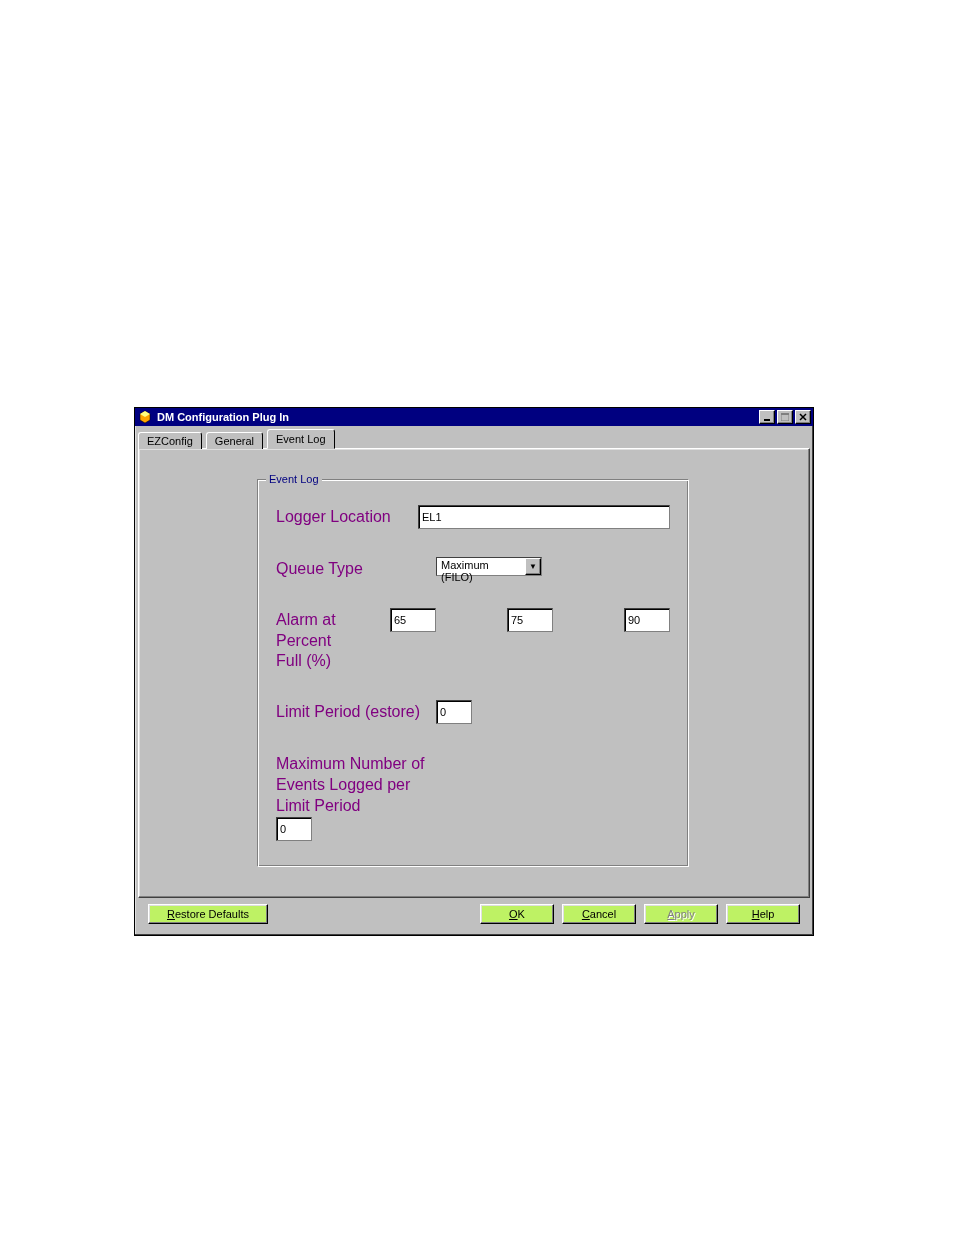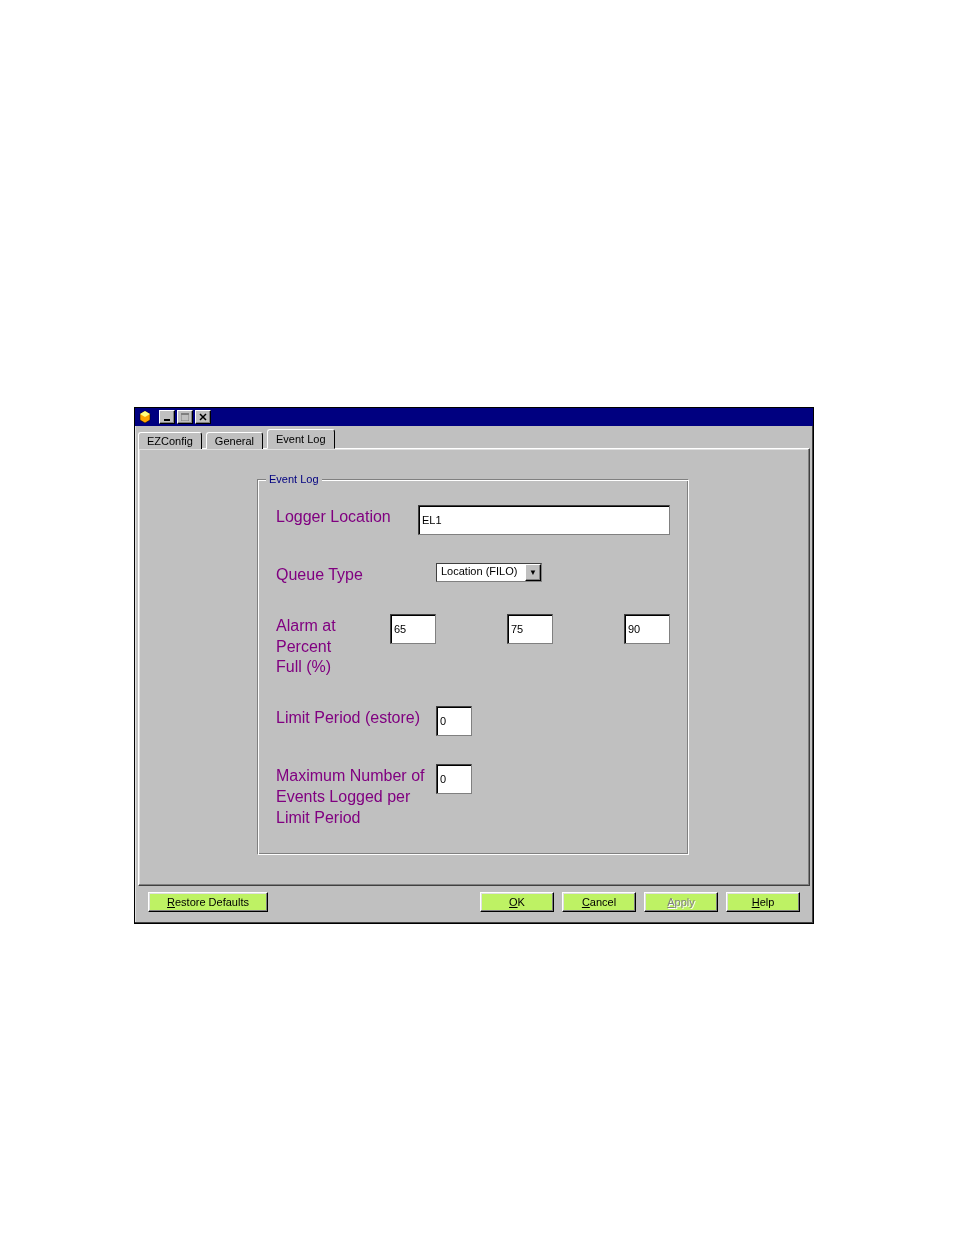--- a/index.html
+++ b/index.html
@@ -125,20 +125,21 @@
       color: #000080;
       font-size: 11px;
     }
     .form-row {
       display: flex;
       align-items: flex-start;
       margin-bottom: 28px;
     }
     .form-row:last-child {
       margin-bottom: 0;
+      flex-direction: column;
     }
     .form-label {
       width: 160px;
       color: #800080;
       font-size: 16px;
       padding-top: 2px;
       line-height: 1.3;
     }
     .form-fields {
       display: flex;
@@ -147,21 +148,21 @@
     }
     .text-input {
       background: #fff;
       border: 1px solid #808080;
       border-top-color: #404040;
       border-left-color: #404040;
       box-shadow: inset 1px 1px 0 #000;
       padding: 3px 3px;
       font-family: inherit;
       font-size: 11px;
-      height: 30px;
+      height: 24px;
     }
     .text-input.wide {
       width: 252px;
     }
     .text-input.small {
       width: 46px;
       margin-left: 41px;
     }
     .text-input.xsmall {
       width: 36px;
@@ -229,20 +230,21 @@
 <body>
 
 <div class="window">
   <div class="titlebar">
     <span class="titlebar-icon">
       <svg width="14" height="14" viewBox="0 0 14 14">
         <polygon points="7,1 12,4 12,10 7,13 2,10 2,4" fill="#ffa500" stroke="#000" stroke-width="0.5"></polygon>
         <polygon points="7,1 12,4 7,7 2,4" fill="#ffff80"></polygon>
       </svg>
     </span>
+    <span class="titlebar-title">DM Configuration Plug In</span>
     <div class="titlebar-buttons">
       <div class="titlebar-btn">
         <svg width="8" height="8">
             <rect x="1" y="6" width="6" height="2" fill="#000"></rect>
           </svg>
       </div>
       <div class="titlebar-btn disabled">
         <svg width="8" height="8">
             <rect x="0" y="0" width="8" height="8" fill="none" stroke="#808080" stroke-width="1"></rect>
             <rect x="0" y="0" width="8" height="2" fill="#808080"></rect>
@@ -272,21 +274,21 @@
           <div class="form-label">Logger Location</div>
           <div class="form-fields">
             <input class="text-input wide" value="EL1" style="">
           </div>
         </div>
 
         <div class="form-row">
           <div class="form-label">Queue Type</div>
           <div class="form-fields">
             <div class="select-wrap">
-              <div class="select-display">Location (FILO)</div>
+              <div class="select-display">Maximum (FILO)</div>
               <div class="select-btn">▼</div>
             </div>
           </div>
         </div>
 
         <div class="form-row">
           <div class="form-label">Alarm at Percent Full (%)</div>
           <div class="form-fields">
             <input class="text-input small" value="65" style="">
             <input class="text-input small" value="75" style="">

